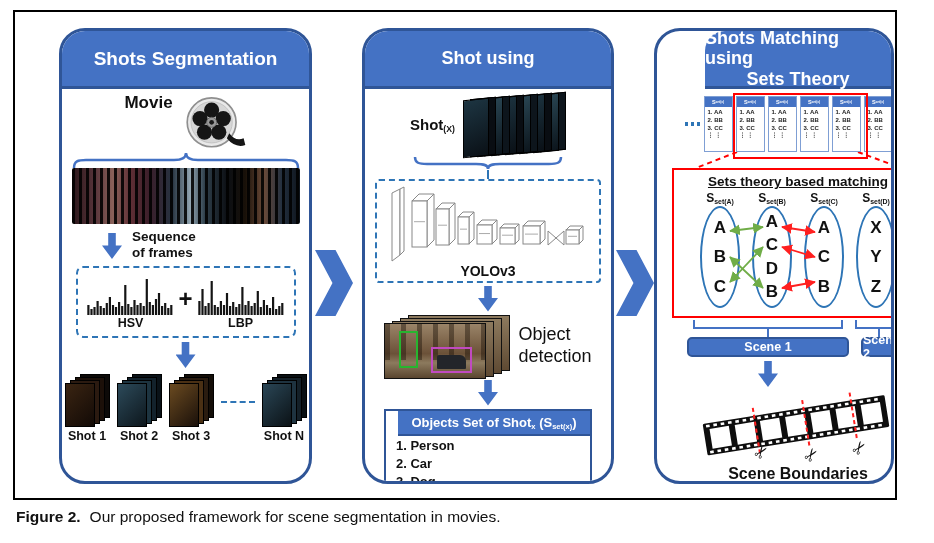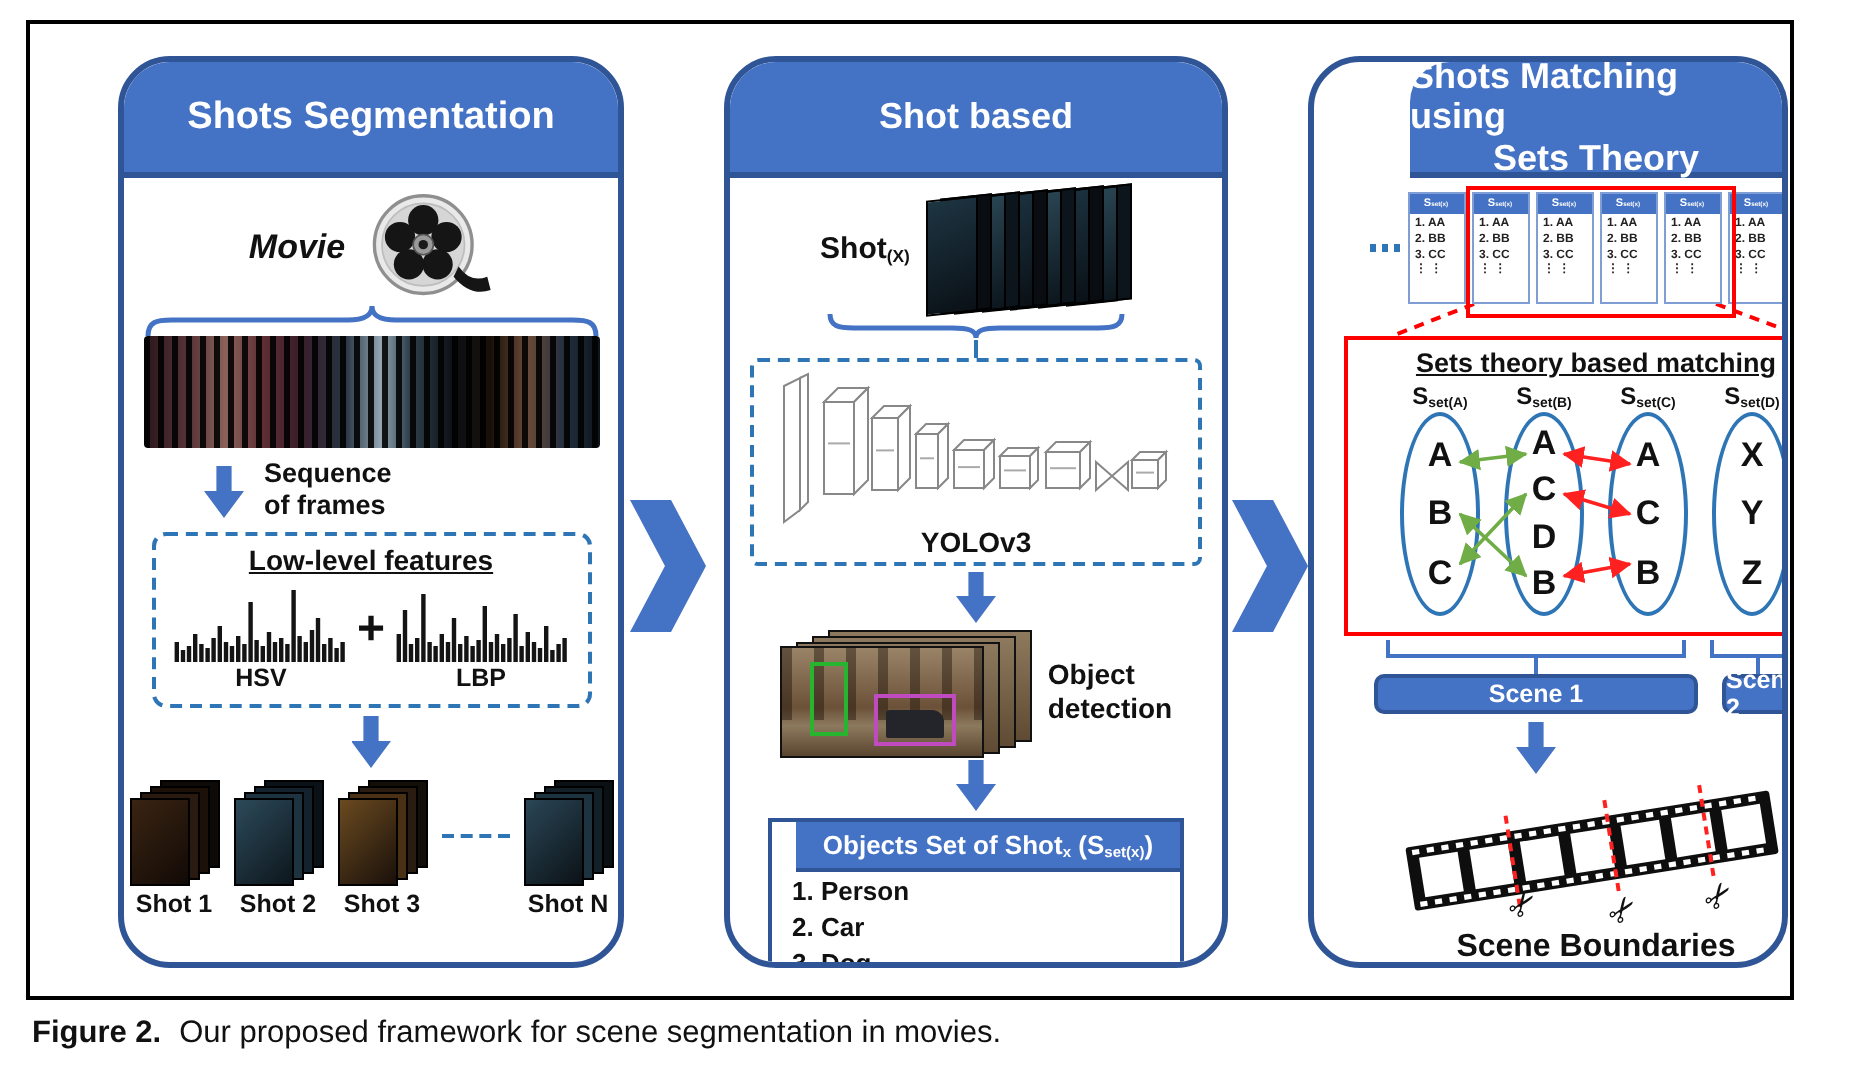--- a/index.html
+++ b/index.html
@@ -15,21 +15,21 @@
          border-radius:20px 20px 0 0;box-sizing:border-box;flex:none;}
   .phead .l1{font-size:19px;line-height:1.12;}
   .phead .l2{font-size:18px;line-height:1.12;}
   .chev{position:absolute;top:238px;width:38px;height:66px;background:#4472C4;
         clip-path:polygon(0 0,54% 0,100% 50%,54% 100%,0 100%,46% 50%);}
   .chev1{left:300px;} .chev2{left:601px;}
   .barrow{width:20px;height:26px;background:#4472C4;flex:none;
           clip-path:polygon(31% 0,69% 0,69% 48%,100% 48%,50% 100%,0 48%,31% 48%);}
   .subsc{font-size:.58em;vertical-align:-0.22em;}
   
-  .movie-row{display:flex;align-items:center;gap:10px;margin-top:4px;flex:none;font-style:italic;}
+  .movie-row{display:flex;align-items:flex-start;gap:10px;margin-top:4px;flex:none;}
   .movie-label{font-weight:bold;font-size:17px;}
   .bracesvg{flex:none;margin-top:-3px;}
   .strip{width:228px;height:56px;flex:none;border-radius:2px;
     background:
       repeating-linear-gradient(90deg, rgba(0,0,0,.88) 0 3px, rgba(0,0,0,0) 3px 7px),
       linear-gradient(90deg,#2a161a 0%,#57343a 10%,#8a625a 18%,#5e2e34 26%,#3a1e2a 34%,#263340 44%,#93a6b2 52%,#31424e 58%,#0c0f14 68%,#181008 76%,#6b4a38 84%,#233040 92%,#0e141c 100%);}
   .seqrow{display:flex;align-items:flex-start;gap:10px;margin:5px 0 3px 40px;align-self:flex-start;flex:none;}
   .seqlabel{font-weight:bold;font-size:13.5px;line-height:1.2;}
   .features{width:220px;border:2.5px dashed #2E75B6;border-radius:7px;padding:4px 2px 6px;box-sizing:border-box;flex:none;}
   .feat-title{font-weight:bold;text-decoration:underline;font-size:14px;text-align:center;}
@@ -55,21 +55,21 @@
   .det-row{display:flex;align-items:center;gap:10px;flex:none;}
   .det-stack{position:relative;width:124px;height:62px;}
   .det-back{position:absolute;background:linear-gradient(180deg,#8d7a5e,#5f4a33);border:1px solid #111;width:100px;height:54px;}
   .det-front{position:absolute;left:0;top:8px;width:100px;height:54px;border:1px solid #111;overflow:hidden;
       background:linear-gradient(180deg,#9a8468 0%,#6b5138 55%,#8c7a5e 72%,#5a452f 100%);}
   .det-front::before{content:"";position:absolute;left:0;top:0;right:0;height:36px;
       background:repeating-linear-gradient(90deg, rgba(30,20,10,.45) 0 5px, rgba(0,0,0,0) 5px 16px);}
   .bb-green{position:absolute;left:14px;top:7px;width:15px;height:33px;border:2px solid #27b52f;}
   .bb-magenta{position:absolute;left:46px;top:23px;width:37px;height:22px;border:2px solid #c04ac0;}
   .bb-car{position:absolute;left:4px;top:6px;right:4px;bottom:2px;background:#23252a;border-radius:2px 6px 1px 1px;}
-  .det-label{font-weight:bold;font-size:14px;line-height:1.2;}
+  .det-label{font-weight:normal;font-size:18px;line-height:1.2;}
   .objtable{width:208px;border:2px solid #2F5597;background:#fff;box-sizing:border-box;flex:none;}
   .objtable-head{background:#4472C4;color:#fff;font-weight:bold;font-size:13px;text-align:center;
                  padding:4px 2px;border-bottom:2px solid #2F5597;margin-left:12px;}
   .objtable-item{font-weight:bold;font-size:13px;padding:1.5px 0 1.5px 10px;}
   
   .cards-row{position:relative;display:flex;align-items:center;gap:3px;margin-top:7px;flex:none;}
   .dots{width:16px;height:4px;flex:none;background:repeating-linear-gradient(90deg,#2E75B6 0 3px,rgba(0,0,0,0) 3px 6px);}
   .mini-card{width:29px;height:56px;border:1px solid #7f9fd4;background:#fff;display:flex;flex-direction:column;
              box-sizing:border-box;flex:none;}
   .mini-head{height:10px;background:#4472C4;color:#fff;font-size:5.5px;display:flex;align-items:center;
@@ -128,21 +128,20 @@
     </svg>
     <div class="strip"></div>
     <div class="seqrow">
       <div class="barrow"></div>
       <div class="seqlabel">
         <div>Sequence</div>
         <div>of frames</div>
       </div>
     </div>
     <div class="features">
-      <div class="feat-title">Low-level features</div>
       <div class="hist-row">
         <div class="histcol">
           <svg id="hist1" width="86" height="40">
               <rect x="0.3" y="30" width="2.2" height="10" fill="#141414"></rect>
               <rect x="3.4" y="34" width="2.2" height="6" fill="#141414"></rect>
               <rect x="6.4" y="32" width="2.2" height="8" fill="#141414"></rect>
               <rect x="9.5" y="26" width="2.2" height="14" fill="#141414"></rect>
               <rect x="12.6" y="31" width="2.2" height="9" fill="#141414"></rect>
               <rect x="15.7" y="33" width="2.2" height="7" fill="#141414"></rect>
               <rect x="18.7" y="28" width="2.2" height="12" fill="#141414"></rect>
@@ -245,21 +244,21 @@
           </div>
           <div class="shot-label">Shot N</div>
         </div>
       </div>
   </div>
 
   <div class="chev chev1"></div>
 
   <div class="panel p2">
     <div class="phead">
-      <div class="l2">Shot based</div>
+      <div class="l2">Shot using</div>
     </div>
     <div class="shotx-row">
       <span class="shotx-label"><span>Shot</span><span class="subsc">(X)</span></span>
       <div class="stack" id="shotx-stack" style="width: 103px; height: 63.5px;">
           <div class="frame-layer" style="width: 26px; height: 58px; left: 77px; top: 0px; background: rgb(13, 21, 28); transform: skewY(-6deg);"></div>
           <div class="frame-layer" style="width: 26px; height: 58px; left: 70px; top: 0.5px; background: linear-gradient(160deg, rgb(44, 74, 88), rgb(12, 21, 28)); transform: skewY(-6deg);"></div>
           <div class="frame-layer" style="width: 26px; height: 58px; left: 63px; top: 1px; background: rgb(9, 13, 18); transform: skewY(-6deg);"></div>
           <div class="frame-layer" style="width: 26px; height: 58px; left: 56px; top: 1.5px; background: linear-gradient(160deg, rgb(29, 53, 66), rgb(10, 16, 22)); transform: skewY(-6deg);"></div>
           <div class="frame-layer" style="width: 26px; height: 58px; left: 49px; top: 2px; background: rgb(13, 21, 28); transform: skewY(-6deg);"></div>
           <div class="frame-layer" style="width: 26px; height: 58px; left: 42px; top: 2.5px; background: linear-gradient(160deg, rgb(44, 74, 88), rgb(12, 21, 28)); transform: skewY(-6deg);"></div>

